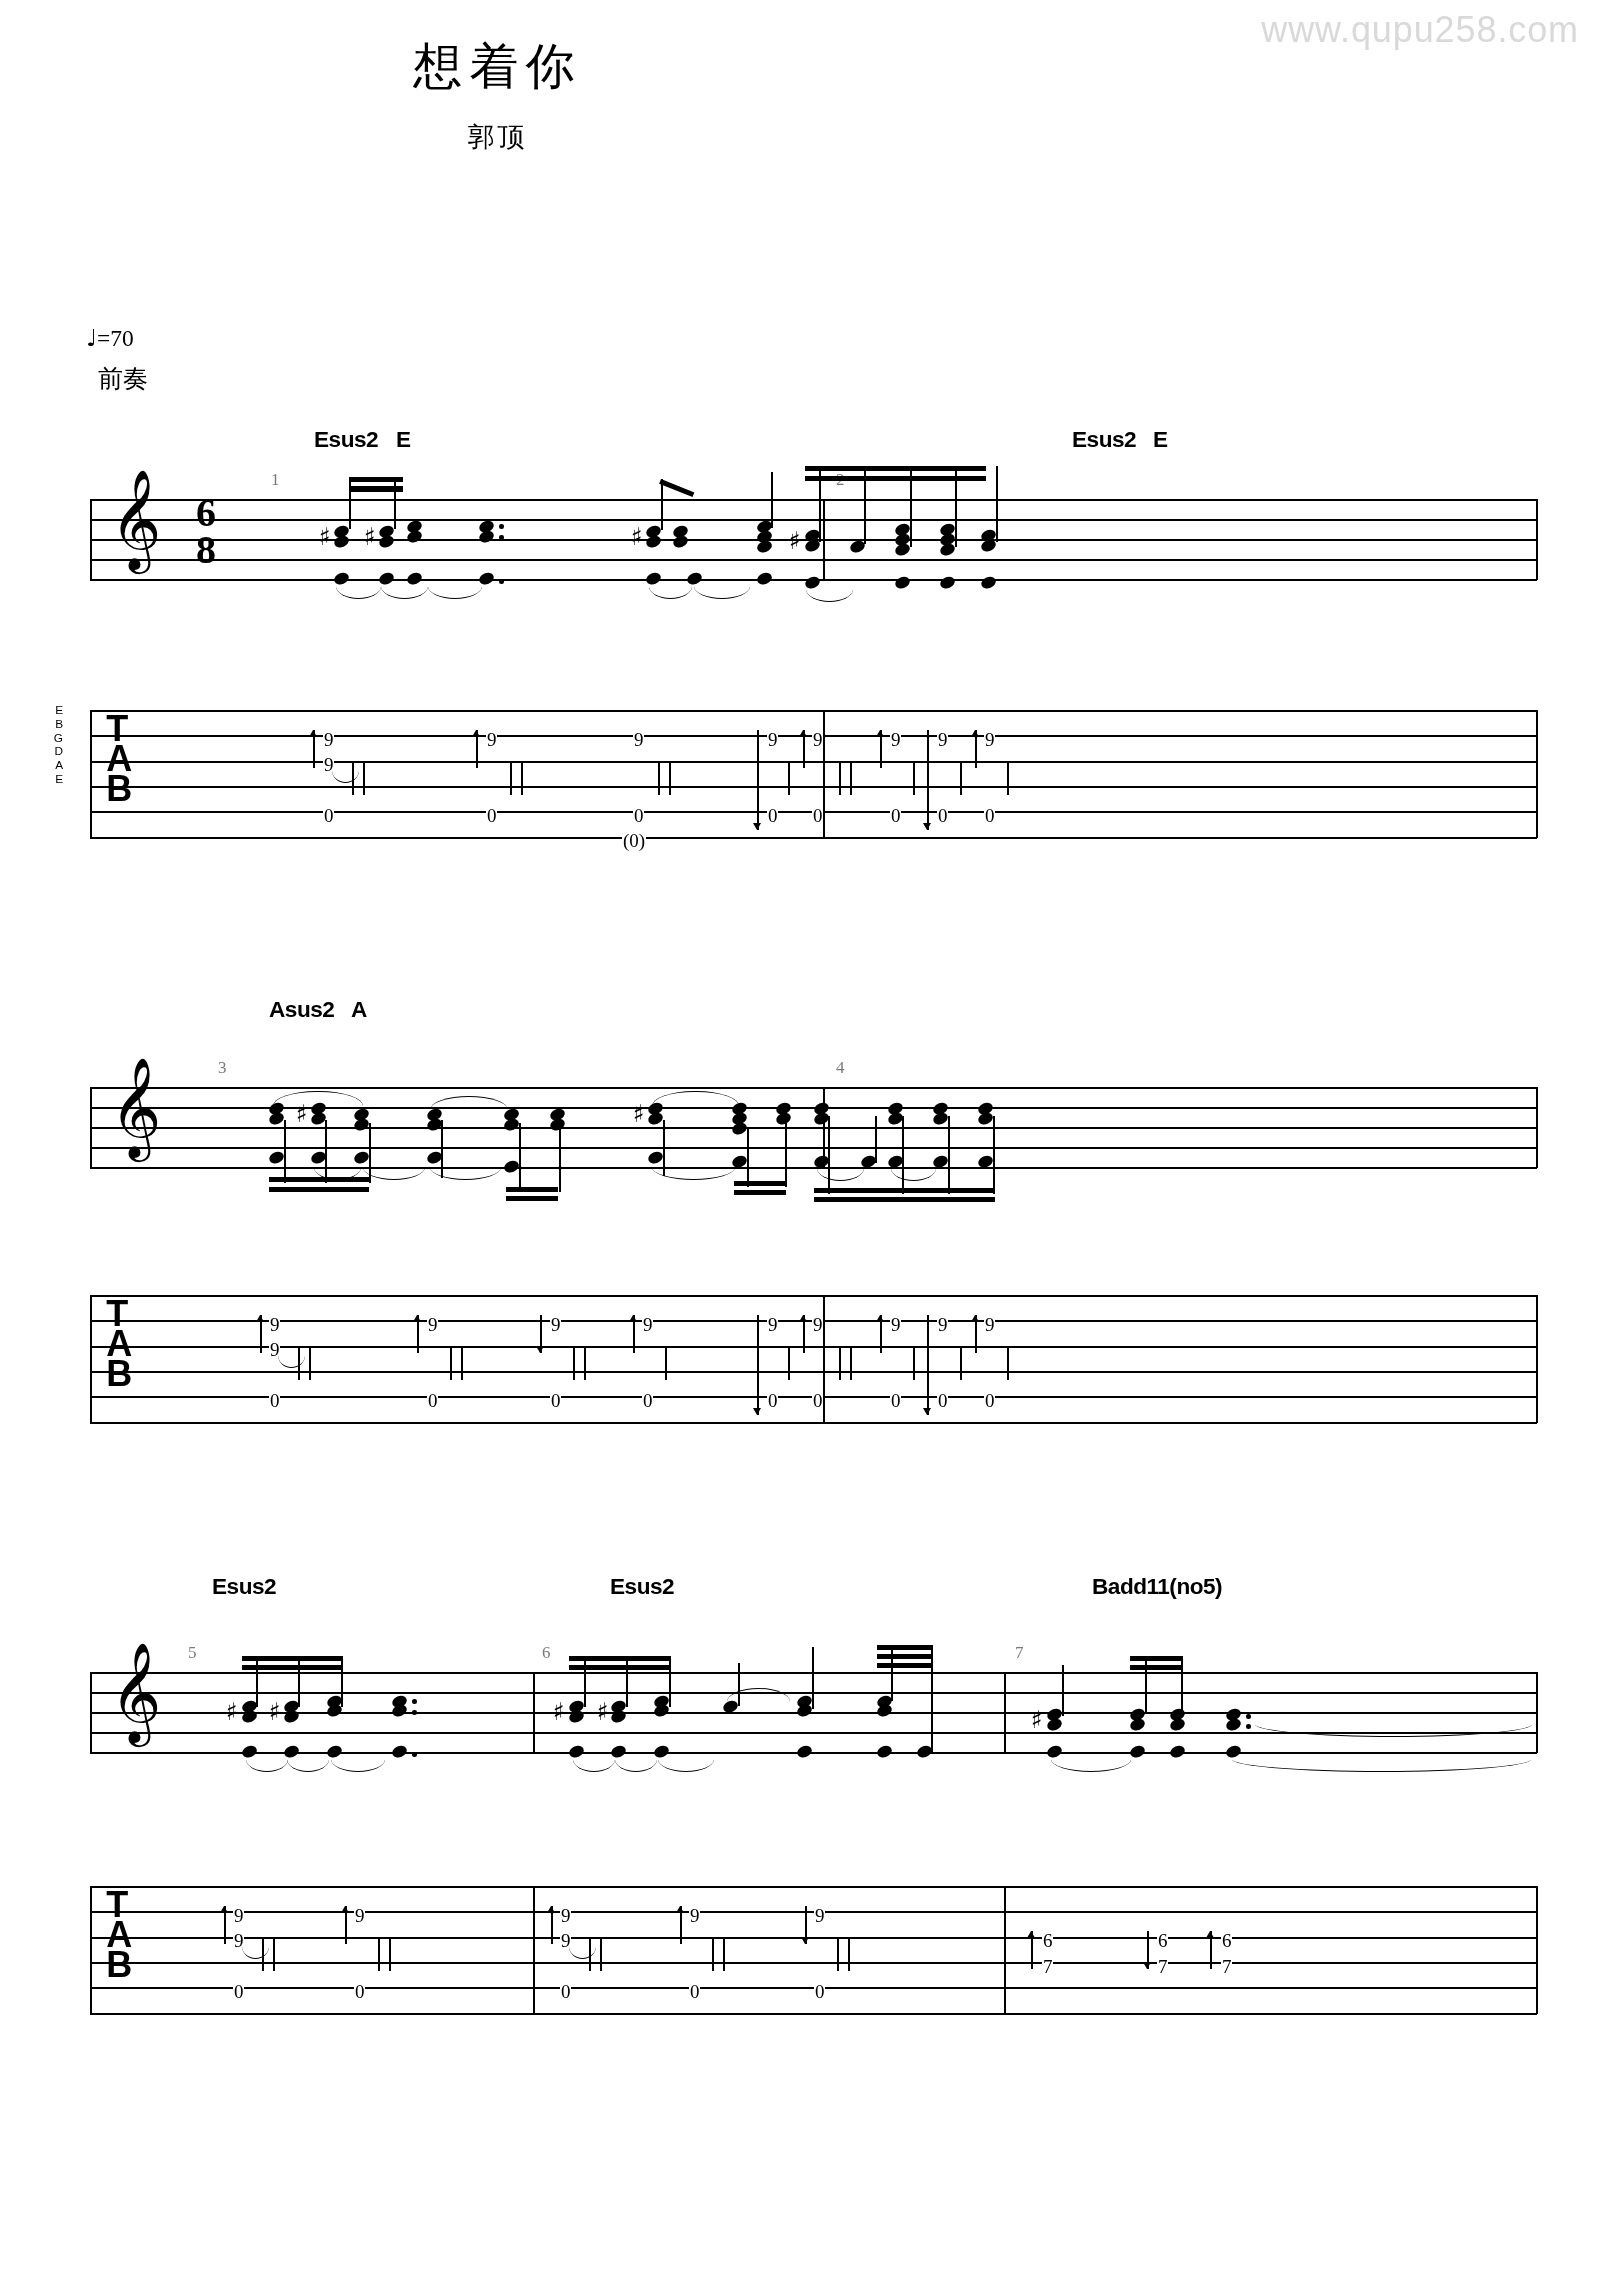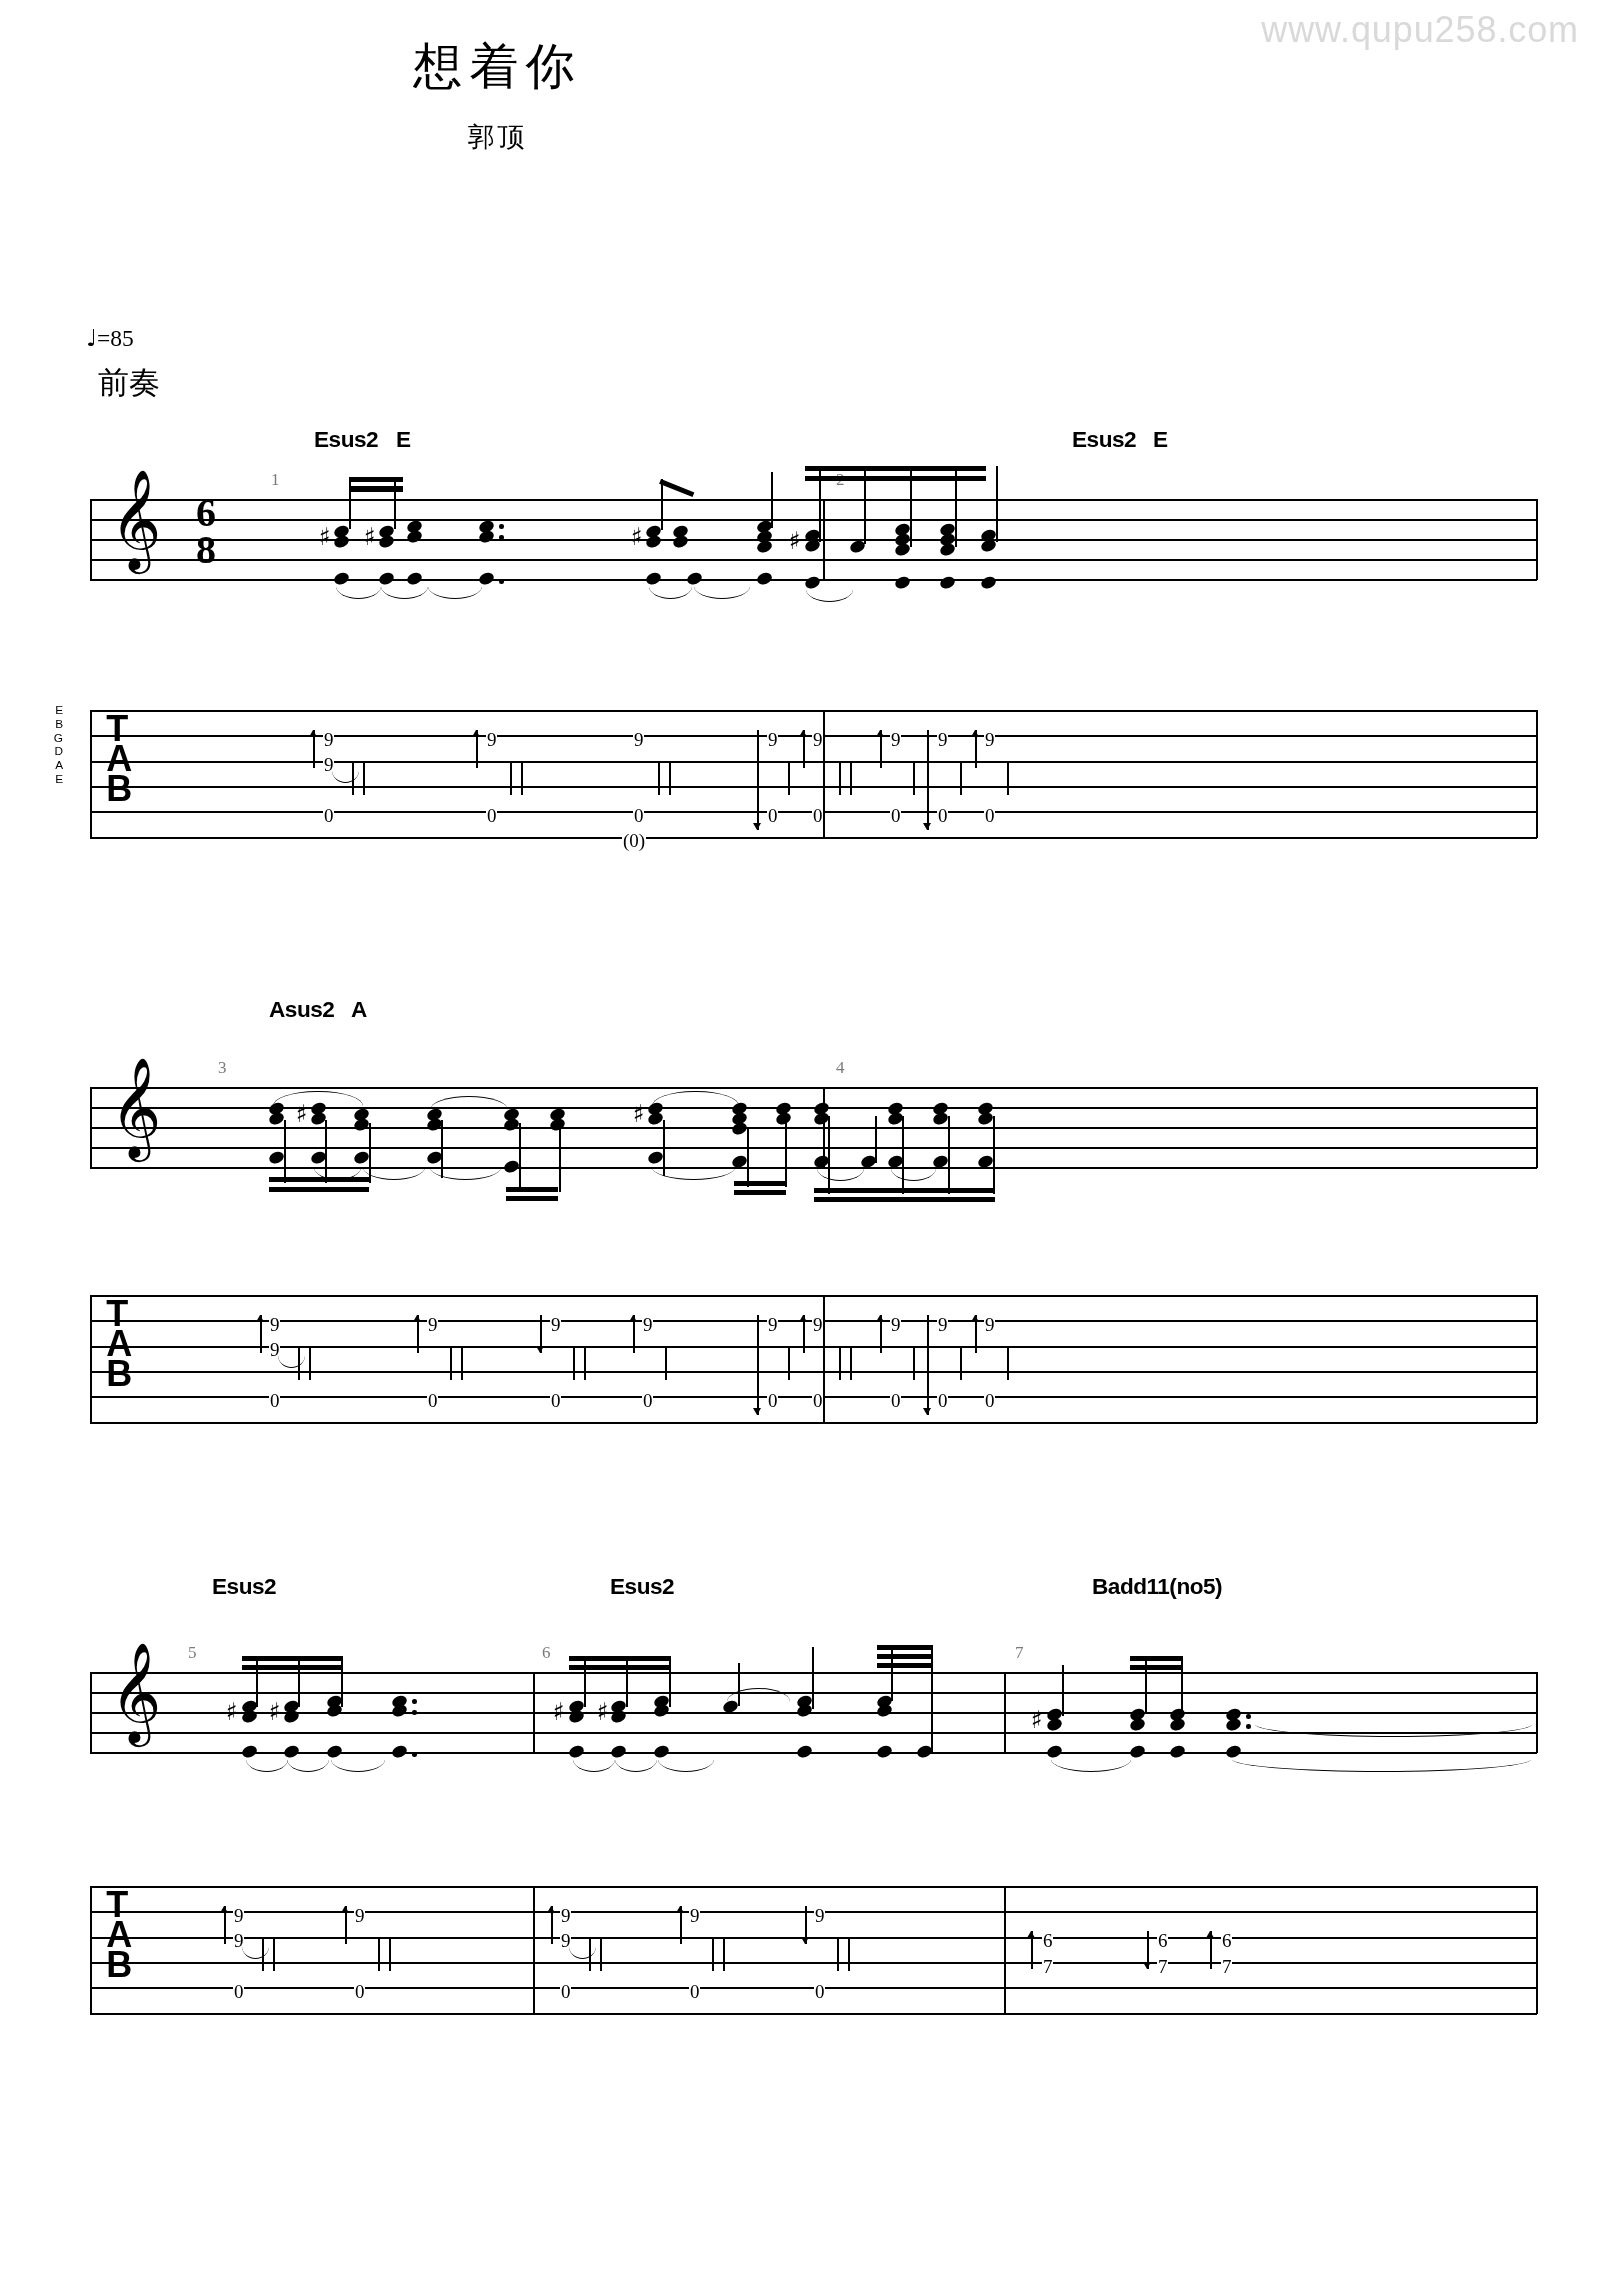--- a/index.html
+++ b/index.html
@@ -50,21 +50,21 @@
     top: 324px;
     font-size: 23.5px;
     font-family: "Liberation Serif", serif;
     white-space: nowrap;
   }
   .tempo .note-sym { font-family: "DejaVu Sans", sans-serif; font-size: 23.5px; }
   .section-label {
     position: absolute;
     left: 98px;
     top: 362px;
-    font-size: 31px;
+    font-size: 25px;
     font-family: "DejaVu Sans", sans-serif;
   }
 
   
   .system { position: absolute; left: 0; width: 1615px; }
   .staff { position: absolute; left: 90px; width: 1447px; }
   .staff .line {
     position: absolute; left: 0; width: 100%; height: 1.8px; background: #000;
   }
   .staff .endbar, .staff .startbar, .staff .midbar {
@@ -167,21 +167,21 @@
   .tabstem { position: absolute; width: 1.8px; background: #000; }
 </style>
 </head>
 <body>
 
 <div class="watermark">www.qupu258.com</div>
 <div class="title">想着你</div>
 <div class="composer">郭顶</div>
 
 <div class="tempo">
-  <span class="note-sym">♩</span><span>=85</span>
+  <span class="note-sym">♩</span><span>=70</span>
 </div>
 <div class="section-label">前奏</div>
 
 <div class="system" style="top:0;">
 
   <div class="staff" style="top:499px; height:80px;">
     <div class="line" style="top:0px;"></div>
     <div class="line" style="top:20px;"></div>
     <div class="line" style="top:40px;"></div>
     <div class="line" style="top:60px;"></div>

